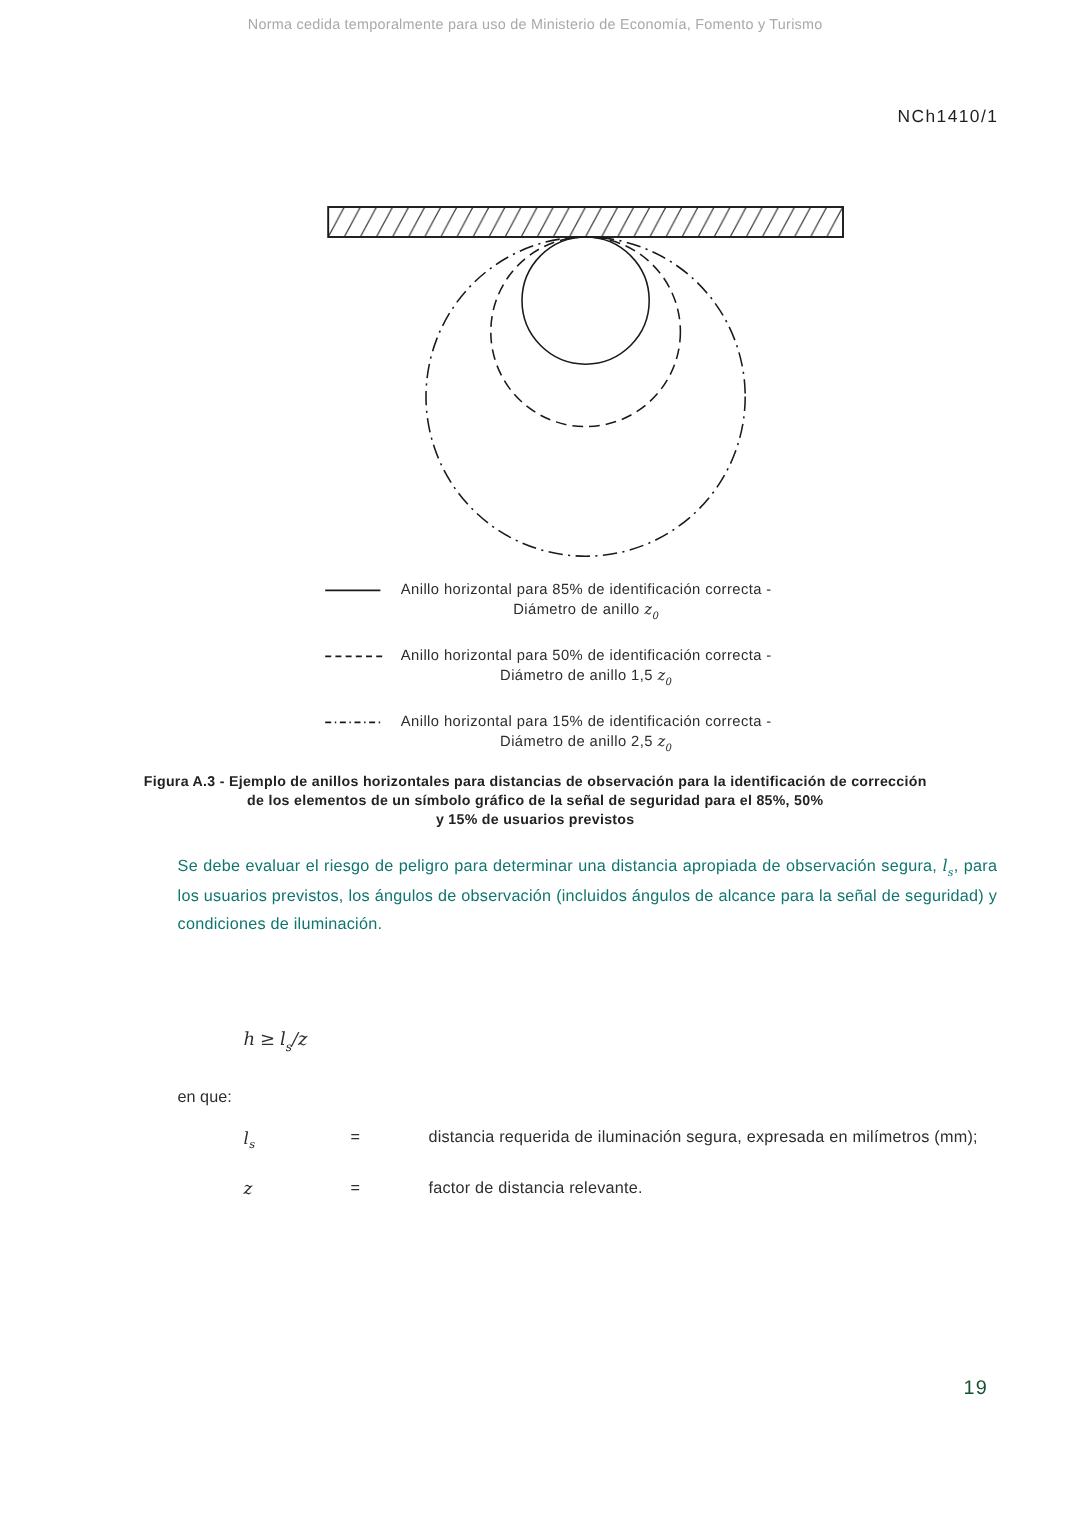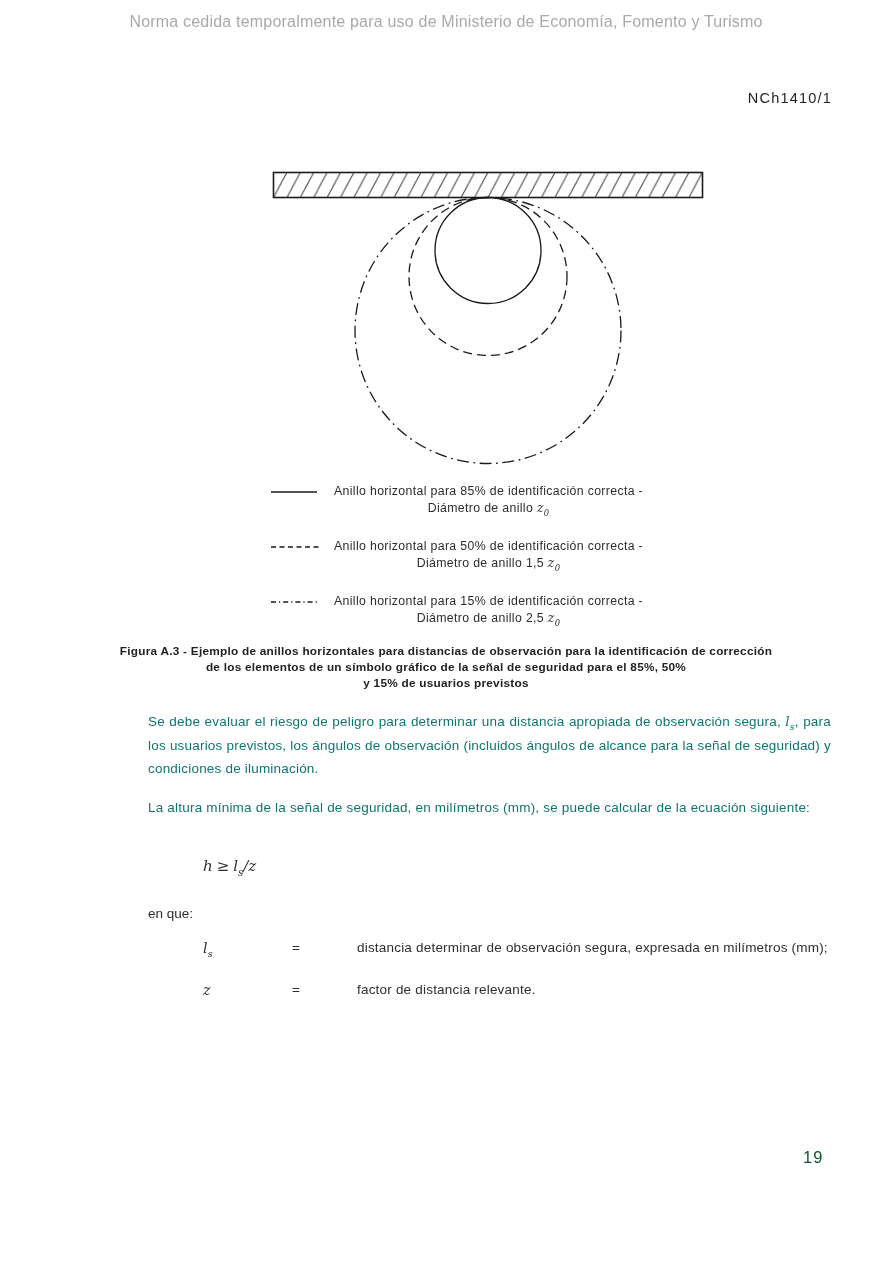--- a/index.html
+++ b/index.html
@@ -10,21 +10,21 @@
     height: 1263px;
     background: #ffffff;
     font-family: "Liberation Sans", sans-serif;
     color: #2d2d2d;
     overflow: hidden;
   }
   .header-note {
     position: absolute;
     top: 13px; left: 0; right: 0;
     text-align: center;
-    font-size: 16px;
+    font-size: 12px;
     letter-spacing: 0.2px;
     color: #a9a9a9;
   }
   .doc-number {
     position: absolute;
     top: 90px; right: 60px;
     font-size: 14.5px;
     letter-spacing: 1.2px;
     color: #1f1f1f;
   }
@@ -185,32 +185,31 @@
   <div class="caption">
     <div>Figura A.3 - Ejemplo de anillos horizontales para distancias de observación para la identificación de corrección</div>
     <div>de los elementos de un símbolo gráfico de la señal de seguridad para el 85%, 50%</div>
     <div>y 15% de usuarios previstos</div>
   </div>
 
   <div class="body-para para-1">
     <span>Se debe evaluar el riesgo de peligro para determinar una distancia apropiada de observación segura, </span><span class="math-var">l</span><span class="sub">s</span><span>, para los usuarios previstos, los ángulos de observación (incluidos ángulos de alcance para la señal de seguridad) y condiciones de iluminación.</span>
   </div>
 
-  <div class="body-para para-2">La altura mínima de la señal de seguridad, en milímetros (mm), se puede calcular de la ecuación siguiente:</div>
 
   <div class="equation">
     <span class="math-var">h</span><span class="rel">≥</span><span class="math-var">l</span><span class="sub">s</span><span class="math-var">/z</span>
   </div>
 
   <div class="where-label">en que:</div>
 
   <div class="definition def-1">
     <span class="def-symbol"><span class="math-var">l</span><span class="sub">s</span></span>
     <span class="def-equals">=</span>
-    <span class="def-text">distancia determinar de observación segura, expresada en milímetros (mm);</span>
+    <span class="def-text">distancia requerida de iluminación segura, expresada en milímetros (mm);</span>
   </div>
 
   <div class="definition def-2">
     <span class="def-symbol"><span class="math-var">z</span><span class="sub"></span></span>
     <span class="def-equals">=</span>
     <span class="def-text">factor de distancia relevante.</span>
   </div>
 
   <div class="page-number">19</div>
 

